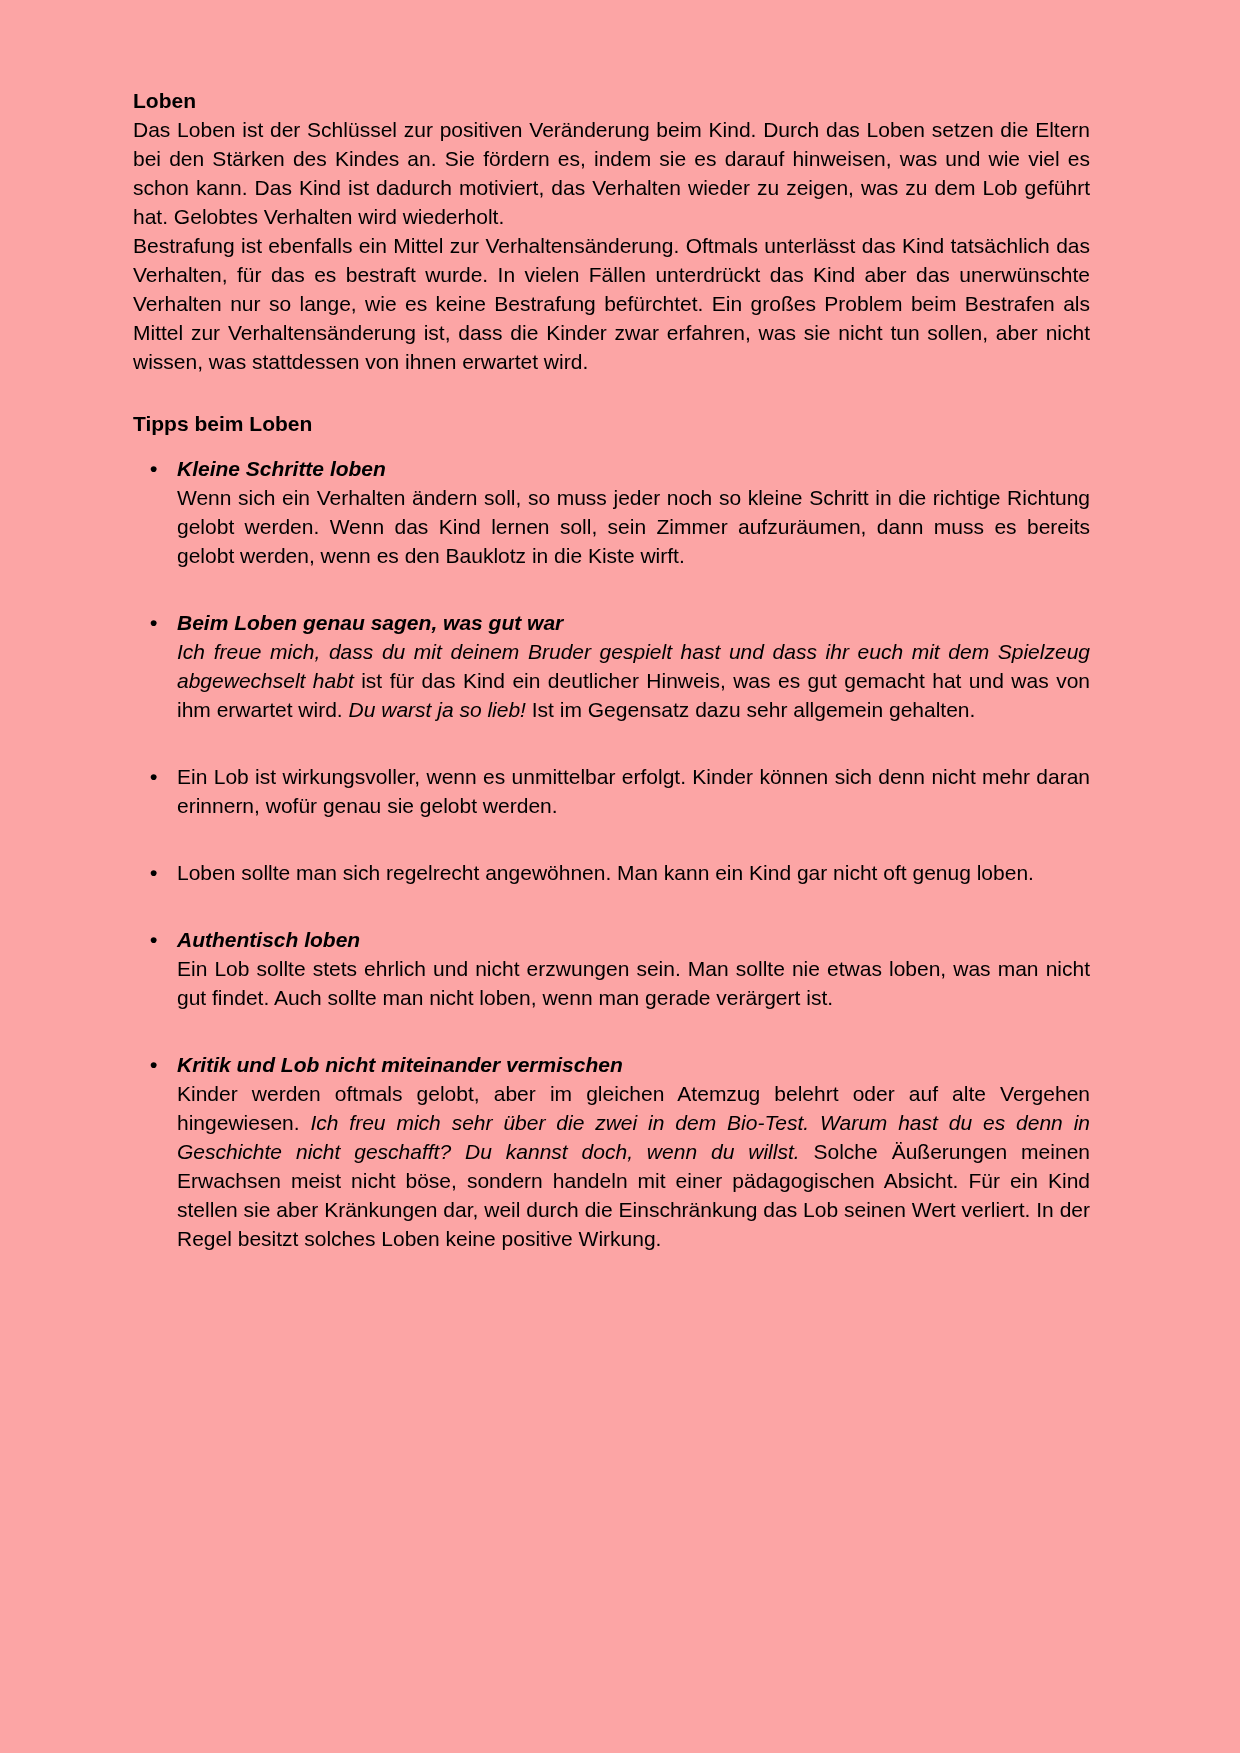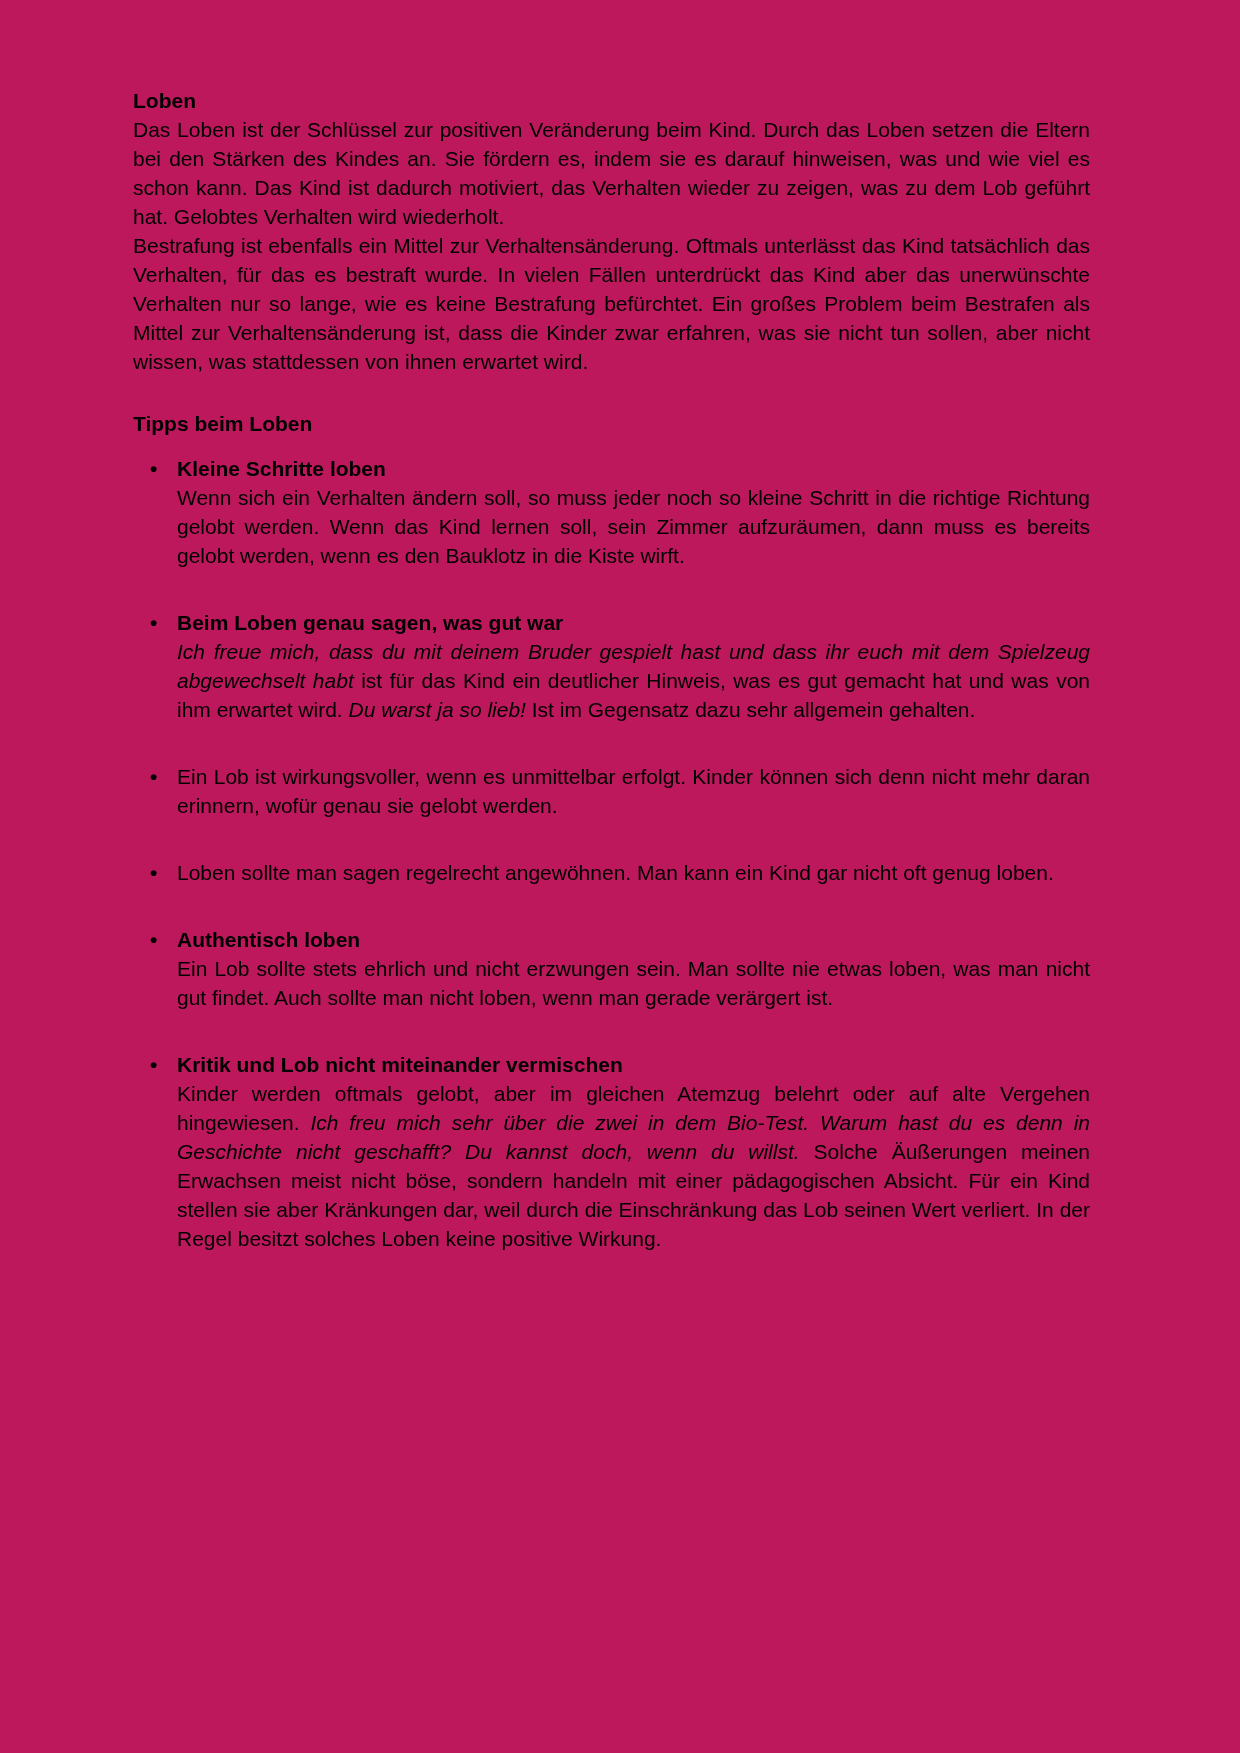--- a/index.html
+++ b/index.html
@@ -50,32 +50,33 @@
     margin-top: 38px;
   }
   .bullet-marker {
     position: absolute;
     left: 17px;
     top: 0;
     font-weight: bold;
   }
   .bullet-title {
     font-weight: bold;
+    font-style: italic;
   }
   .bullet-body {
     text-align: justify;
   }
   .seg-italic {
     font-style: italic;
   }
 </style>
 </head>
 <body>
 
-<div class="page" style="color: rgb(0, 0, 0); background: #be185d;">
+<div class="page" style="color: rgb(0, 0, 0); background: #fca5a5;">
   <h1 class="doc-title">Loben</h1>
 
   <p class="para">Das Loben ist der Schlüssel zur positiven Veränderung beim Kind. Durch das Loben setzen die Eltern bei den Stärken des Kindes an. Sie fördern es, indem sie es darauf hinweisen, was und wie viel es schon kann. Das Kind ist dadurch motiviert, das Verhalten wieder zu zeigen, was zu dem Lob geführt hat. Gelobtes Verhalten wird wiederholt.</p>
 
   <p class="para">Bestrafung ist ebenfalls ein Mittel zur Verhaltensänderung. Oftmals unterlässt das Kind tatsächlich das Verhalten, für das es bestraft wurde. In vielen Fällen unterdrückt das Kind aber das unerwünschte Verhalten nur so lange, wie es keine Bestrafung befürchtet. Ein großes Problem beim Bestrafen als Mittel zur Verhaltensänderung ist, dass die Kinder zwar erfahren, was sie nicht tun sollen, aber nicht wissen, was stattdessen von ihnen erwartet wird.</p>
 
   <h2 class="tips-heading">Tipps beim Loben</h2>
 
   <ul class="bullets">
       <li class="bullet">
@@ -87,21 +88,21 @@
         <span class="bullet-marker">•</span>
         <div class="bullet-title">Beim Loben genau sagen, was gut war</div>
         <div class="bullet-body"><span class="seg seg-italic">Ich freue mich, dass du mit deinem Bruder gespielt hast und dass ihr euch mit dem Spielzeug abgewechselt habt</span><span class="seg"> ist für das Kind ein deutlicher Hinweis, was es gut gemacht hat und was von ihm erwartet wird. </span><span class="seg seg-italic">Du warst ja so lieb!</span><span class="seg"> Ist im Gegensatz dazu sehr allgemein gehalten.</span></div>
       </li>
       <li class="bullet">
         <span class="bullet-marker">•</span>
         <div class="bullet-body"><span class="seg">Ein Lob ist wirkungsvoller, wenn es unmittelbar erfolgt. Kinder können sich denn nicht mehr daran erinnern, wofür genau sie gelobt werden.</span></div>
       </li>
       <li class="bullet">
         <span class="bullet-marker">•</span>
-        <div class="bullet-body"><span class="seg">Loben sollte man sagen regelrecht angewöhnen. Man kann ein Kind gar nicht oft genug loben.</span></div>
+        <div class="bullet-body"><span class="seg">Loben sollte man sich regelrecht angewöhnen. Man kann ein Kind gar nicht oft genug loben.</span></div>
       </li>
       <li class="bullet">
         <span class="bullet-marker">•</span>
         <div class="bullet-title">Authentisch loben</div>
         <div class="bullet-body"><span class="seg">Ein Lob sollte stets ehrlich und nicht erzwungen sein. Man sollte nie etwas loben, was man nicht gut findet. Auch sollte man nicht loben, wenn man gerade verärgert ist.</span></div>
       </li>
       <li class="bullet">
         <span class="bullet-marker">•</span>
         <div class="bullet-title">Kritik und Lob nicht miteinander vermischen</div>
         <div class="bullet-body"><span class="seg">Kinder werden oftmals gelobt, aber im gleichen Atemzug belehrt oder auf alte Vergehen hingewiesen. </span><span class="seg seg-italic">Ich freu mich sehr über die zwei in dem Bio-Test. Warum hast du es denn in Geschichte nicht geschafft? Du kannst doch, wenn du willst.</span><span class="seg"> Solche Äußerungen meinen Erwachsen meist nicht böse, sondern handeln mit einer pädagogischen Absicht. Für ein Kind stellen sie aber Kränkungen dar, weil durch die Einschränkung das Lob seinen Wert verliert. In der Regel besitzt solches Loben keine positive Wirkung.</span></div>

